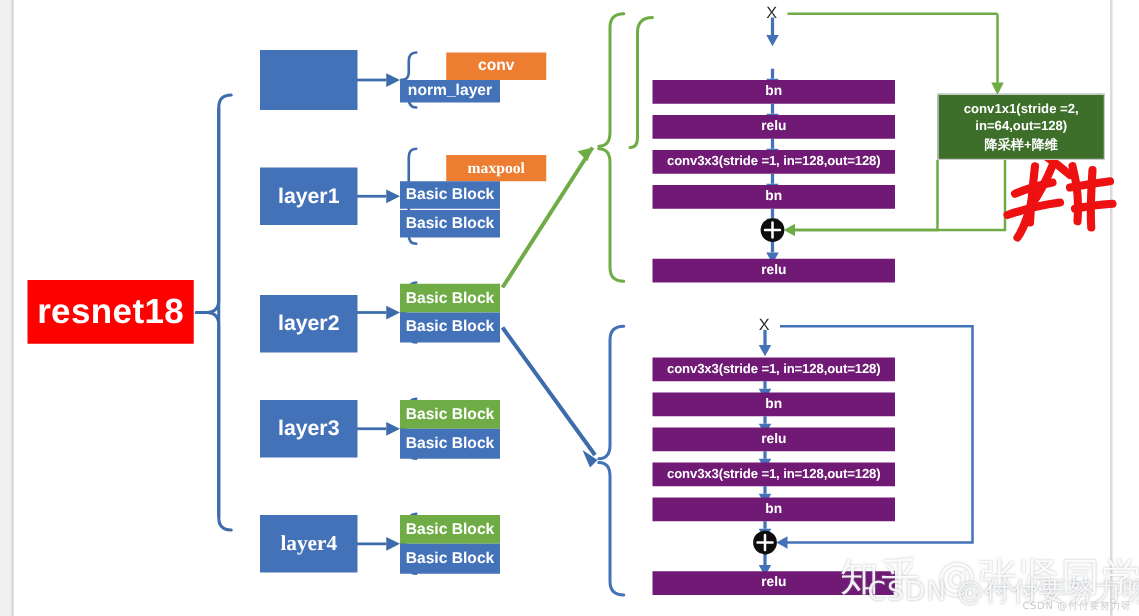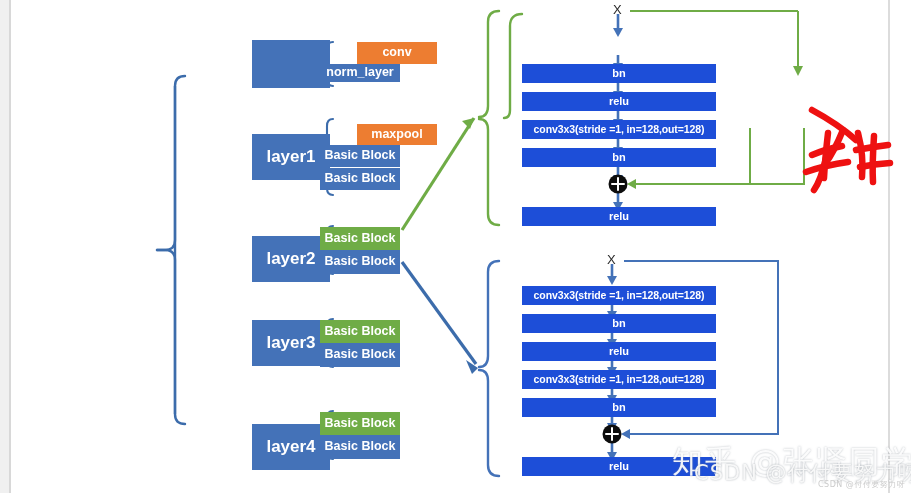--- a/index.html
+++ b/index.html
@@ -9,28 +9,28 @@
     background:#ffffff;
   }
   .canvas{position:absolute;inset:0;background:#fff;}
   .edge-strip{position:absolute;left:0;top:0;width:9px;height:493px;background:#f0f0f0;}
   .edge-strip2{position:absolute;left:9px;top:0;width:2px;height:493px;background:#d8d8d8;}
   .edge-right{position:absolute;left:888px;top:0;width:2px;height:493px;background:#dcdcdc;}
 
   .box{position:absolute;box-sizing:border-box;display:flex;align-items:center;justify-content:center;
        color:#ffffff;text-align:center;line-height:1.1;}
   .blue{background:#4472b8;}
-  .blue2{background:#1d4ed8;text-align:center;}
+  .blue2{background:#701a75;text-align:center;}
   .orange{background:#ed7d31;margin-left:37px;}
   .green{background:#6fac46;}
   .dgreen{background:#3e6f2a;border:1px solid #c9c9c9;}
   .red{background:#fd0000;}
 
   .resnet-title{font-size:28px;font-weight:700;letter-spacing:.3px;}
-  .layer-label{font-size:17px;font-weight:600;margin-left:44px;}
+  .layer-label{font-size:17px;font-weight:600;}
   .small-label{font-size:12.5px;font-weight:700;}
   .flow-label{font-size:10.5px;font-weight:700;letter-spacing:-0.1px;white-space:nowrap;}
   .flow-label-sm{font-size:11px;font-weight:700;}
   .dg-text{font-size:10.5px;font-weight:700;line-height:1.35;padding:2px 4px;}
 
   .xlab{position:absolute;font-size:13px;color:#2b2b2b;font-family:"Liberation Sans",sans-serif;}
 
   svg.lay{position:absolute;left:0;top:0;width:911px;height:493px;pointer-events:none;}
 
   .wm{position:absolute;white-space:nowrap;}
@@ -166,35 +166,38 @@
       <path d="M826,158 q-5,22 -12,32"></path>
       <path d="M843,130 q-9,22 -18,34"></path>
       <path d="M858,133 q6,23 4,44"></path>
       <path d="M856,150 q16,-3 32,-5"></path>
       <path d="M860,167 q14,-3 30,-4"></path>
       <path d="M874,136 q-2,30 -1,46"></path>
       <path d="M812,110 q26,14 44,30"></path>
     </g>
   </svg>
 
+  <div class="box red resnet-title" style="left:22px;top:224px;width:133px;height:51px;">
+    <span>resnet18</span>
+  </div>
 
   <div class="box blue layer-label" style="left:208px;top:40px;width:78px;height:48px;">
     <span></span>
   </div>
   <div class="box orange small-label" style="left:320px;top:42px;width:80px;height:22px;">
     <span>conv</span>
   </div>
   <div class="box blue small-label" style="left:320px;top:64px;width:80px;height:18px;">
     <span>norm_layer</span>
   </div>
 
   <div class="box blue layer-label" style="left:208px;top:134px;width:78px;height:46px;">
     <span>layer1</span>
   </div>
-  <div class="box orange small-label" style="left:320px;top:124px;width:80px;height:21px;">
+  <div class="box orange small-label" style="left:320px;top:124px;width:80px;height:21px;font-family:Liberation Serif, serif;">
     <span>maxpool</span>
   </div>
   <div class="box blue small-label" style="left:320px;top:145px;width:80px;height:22px;">
     <span>Basic Block</span>
   </div>
   <div class="box blue small-label" style="left:320px;top:168px;width:80px;height:22px;">
     <span>Basic Block</span>
   </div>
 
   <div class="box blue layer-label" style="left:208px;top:236px;width:78px;height:46px;">
@@ -210,21 +213,21 @@
   <div class="box blue layer-label" style="left:208px;top:320px;width:78px;height:46px;">
     <span>layer3</span>
   </div>
   <div class="box green small-label" style="left:320px;top:320px;width:80px;height:23px;">
     <span>Basic Block</span>
   </div>
   <div class="box blue small-label" style="left:320px;top:343px;width:80px;height:24px;">
     <span>Basic Block</span>
   </div>
 
-  <div class="box blue layer-label" style="left:208px;top:424px;width:78px;height:46px;">
+  <div class="box blue layer-label" style="left:208px;top:412px;width:78px;height:46px;font-family:Liberation Serif, serif;">
     <span>layer4</span>
   </div>
   <div class="box green small-label" style="left:320px;top:412px;width:80px;height:23px;">
     <span>Basic Block</span>
   </div>
   <div class="box blue small-label" style="left:320px;top:435px;width:80px;height:24px;">
     <span>Basic Block</span>
   </div>
 
   <div class="xlab" style="left:613px;top:2px;">X</div>
@@ -238,20 +241,25 @@
   <div class="box blue2 flow-label" style="left:522px;top:120px;width:194px;height:19px;">
     <span>conv3x3(stride =1, in=128,out=128)</span>
   </div>
   <div class="box blue2 flow-label-sm" style="left:522px;top:148px;width:194px;height:19px;">
     <span>bn</span>
   </div>
   <div class="box blue2 flow-label-sm" style="left:522px;top:207px;width:194px;height:19px;">
     <span>relu</span>
   </div>
 
+  <div class="box dgreen" style="left:750px;top:75px;width:134px;height:53px;flex-direction:column;">
+    <span class="dg-text">conv1x1(stride =2,</span>
+    <span class="dg-text" style="margin-top:-4px;">in=64,out=128)</span>
+    <span class="dg-text" style="margin-top:-4px;">降采样+降维</span>
+  </div>
 
   <div class="xlab" style="left:607px;top:252px;">X</div>
 
   <div class="box blue2 flow-label" style="left:522px;top:286px;width:194px;height:19px;">
     <span>conv3x3(stride =1, in=128,out=128)</span>
   </div>
   <div class="box blue2 flow-label-sm" style="left:522px;top:314px;width:194px;height:19px;">
     <span>bn</span>
   </div>
   <div class="box blue2 flow-label-sm" style="left:522px;top:342px;width:194px;height:19px;">

